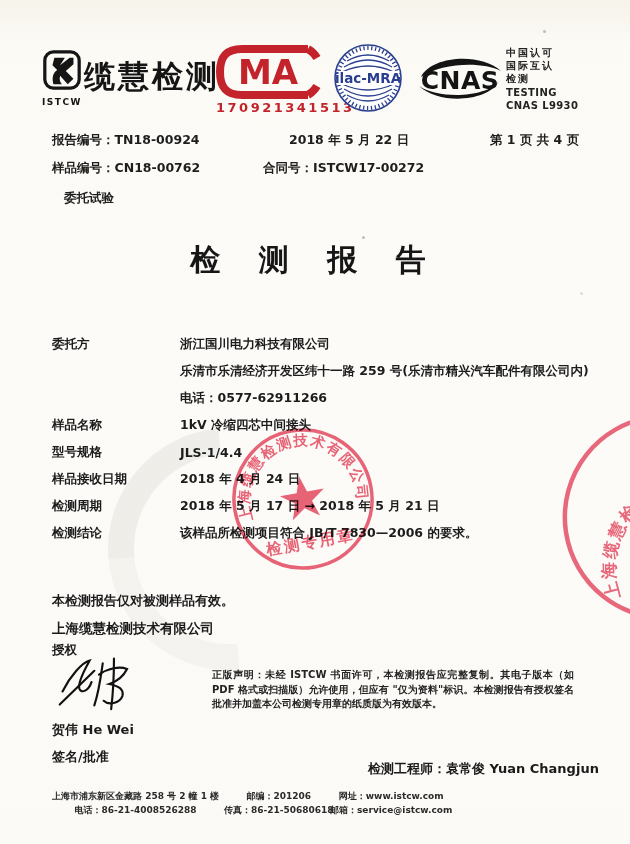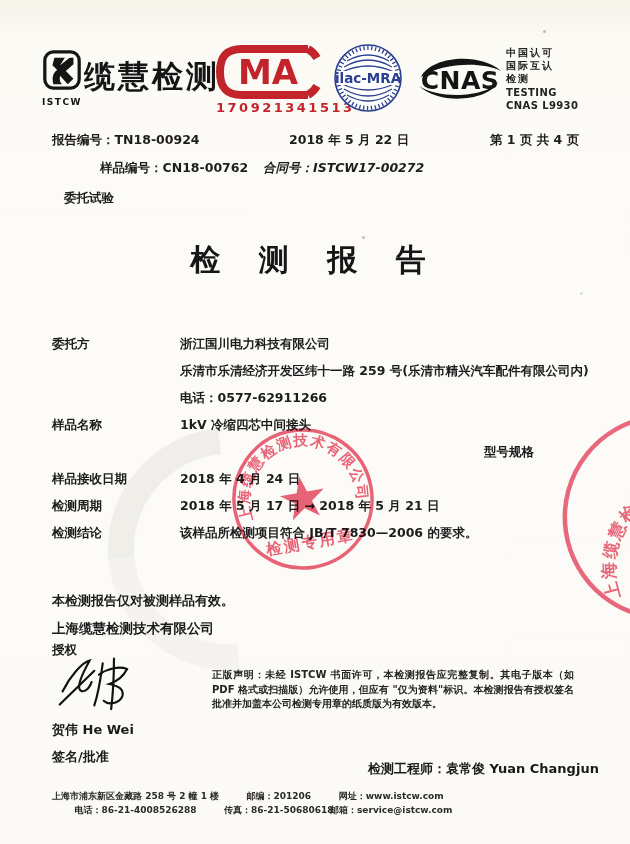--- a/index.html
+++ b/index.html
@@ -17,21 +17,21 @@
   .accred{left:506px;top:46px;font-size:10px;line-height:13.2px;color:#222;}
   .accred .cnl{font-family:"DejaVu Serif","Liberation Serif",serif;letter-spacing:2px;font-weight:600;}
   .accred .enl{font-weight:700;letter-spacing:.4px;}
   
   .meta{font-size:12.5px;font-weight:700;color:#1d1d1d;}
   
   .title{left:0;top:240px;width:100%;text-align:center;font-size:30px;font-weight:700;
          letter-spacing:14px;color:#161616;}
   
   .details{left:52px;top:331px;width:560px;}
-  .drow{display:flex;height:27px;align-items:center;font-size:12.5px;font-weight:700;color:#1c1c1c;justify-content:flex-end;}
+  .drow{display:flex;height:27px;align-items:center;font-size:12.5px;font-weight:700;color:#1c1c1c;}
   .dlabel{width:128px;flex:0 0 128px;}
   .dvalue{flex:1;}
   
   .stamp1{left:228px;top:424px;mix-blend-mode:multiply;opacity:.88;transform:rotate(-10deg);}
   .stamp2{left:536px;top:412px;mix-blend-mode:multiply;opacity:.85;transform:rotate(-30deg);}
   .stamp-ring{fill:none;stroke:#e85068;}
   .stamp-txt{fill:#e85068;font-weight:700;}
   
   .scope{left:52px;top:592px;font-size:13px;font-weight:700;}
   .company{left:52px;top:620px;font-size:13.5px;font-weight:700;}
@@ -97,22 +97,22 @@
     <div class="cnl">中国认可</div>
     <div class="cnl">国际互认</div>
     <div class="cnl">检测</div>
     <div class="enl">TESTING</div>
     <div class="enl">CNAS L9930</div>
   </div>
 
   <span class="abs meta" style="left:52px;top:132px;">报告编号：TN18-00924</span>
   <span class="abs meta" style="left:289px;top:132px;">2018 年 5 月 22 日</span>
   <span class="abs meta" style="left:490px;top:132px;">第 1 页 共 4 页</span>
-  <span class="abs meta" style="left:52px;top:160px;margin-left:48px;">样品编号：CN18-00762</span>
-  <span class="abs meta" style="left:263px;top:160px;font-style:italic;">合同号：ISTCW17-00272</span>
+  <span class="abs meta" style="left:52px;top:160px;">样品编号：CN18-00762</span>
+  <span class="abs meta" style="left:263px;top:160px;">合同号：ISTCW17-00272</span>
   <span class="abs meta" style="left:52px;top:190px;margin-left:12px;">委托试验</span>
 
   <div class="abs title">检  测  报  告</div>
 
   <div class="abs details">
     <div class="drow">
       <span class="dlabel">委托方</span>
       <span class="dvalue">浙江国川电力科技有限公司</span>
     </div>
     <div class="drow">
@@ -122,20 +122,21 @@
     <div class="drow">
       <span class="dlabel"></span>
       <span class="dvalue">电话：0577-62911266</span>
     </div>
     <div class="drow">
       <span class="dlabel">样品名称</span>
       <span class="dvalue">1kV 冷缩四芯中间接头</span>
     </div>
     <div class="drow">
       <span class="dlabel">型号规格</span>
+      <span class="dvalue">JLS-1/4.4</span>
     </div>
     <div class="drow">
       <span class="dlabel">样品接收日期</span>
       <span class="dvalue">2018 年 4 月 24 日</span>
     </div>
     <div class="drow">
       <span class="dlabel">检测周期</span>
       <span class="dvalue">2018 年 5 月 17 日 → 2018 年 5 月 21 日</span>
     </div>
     <div class="drow">

